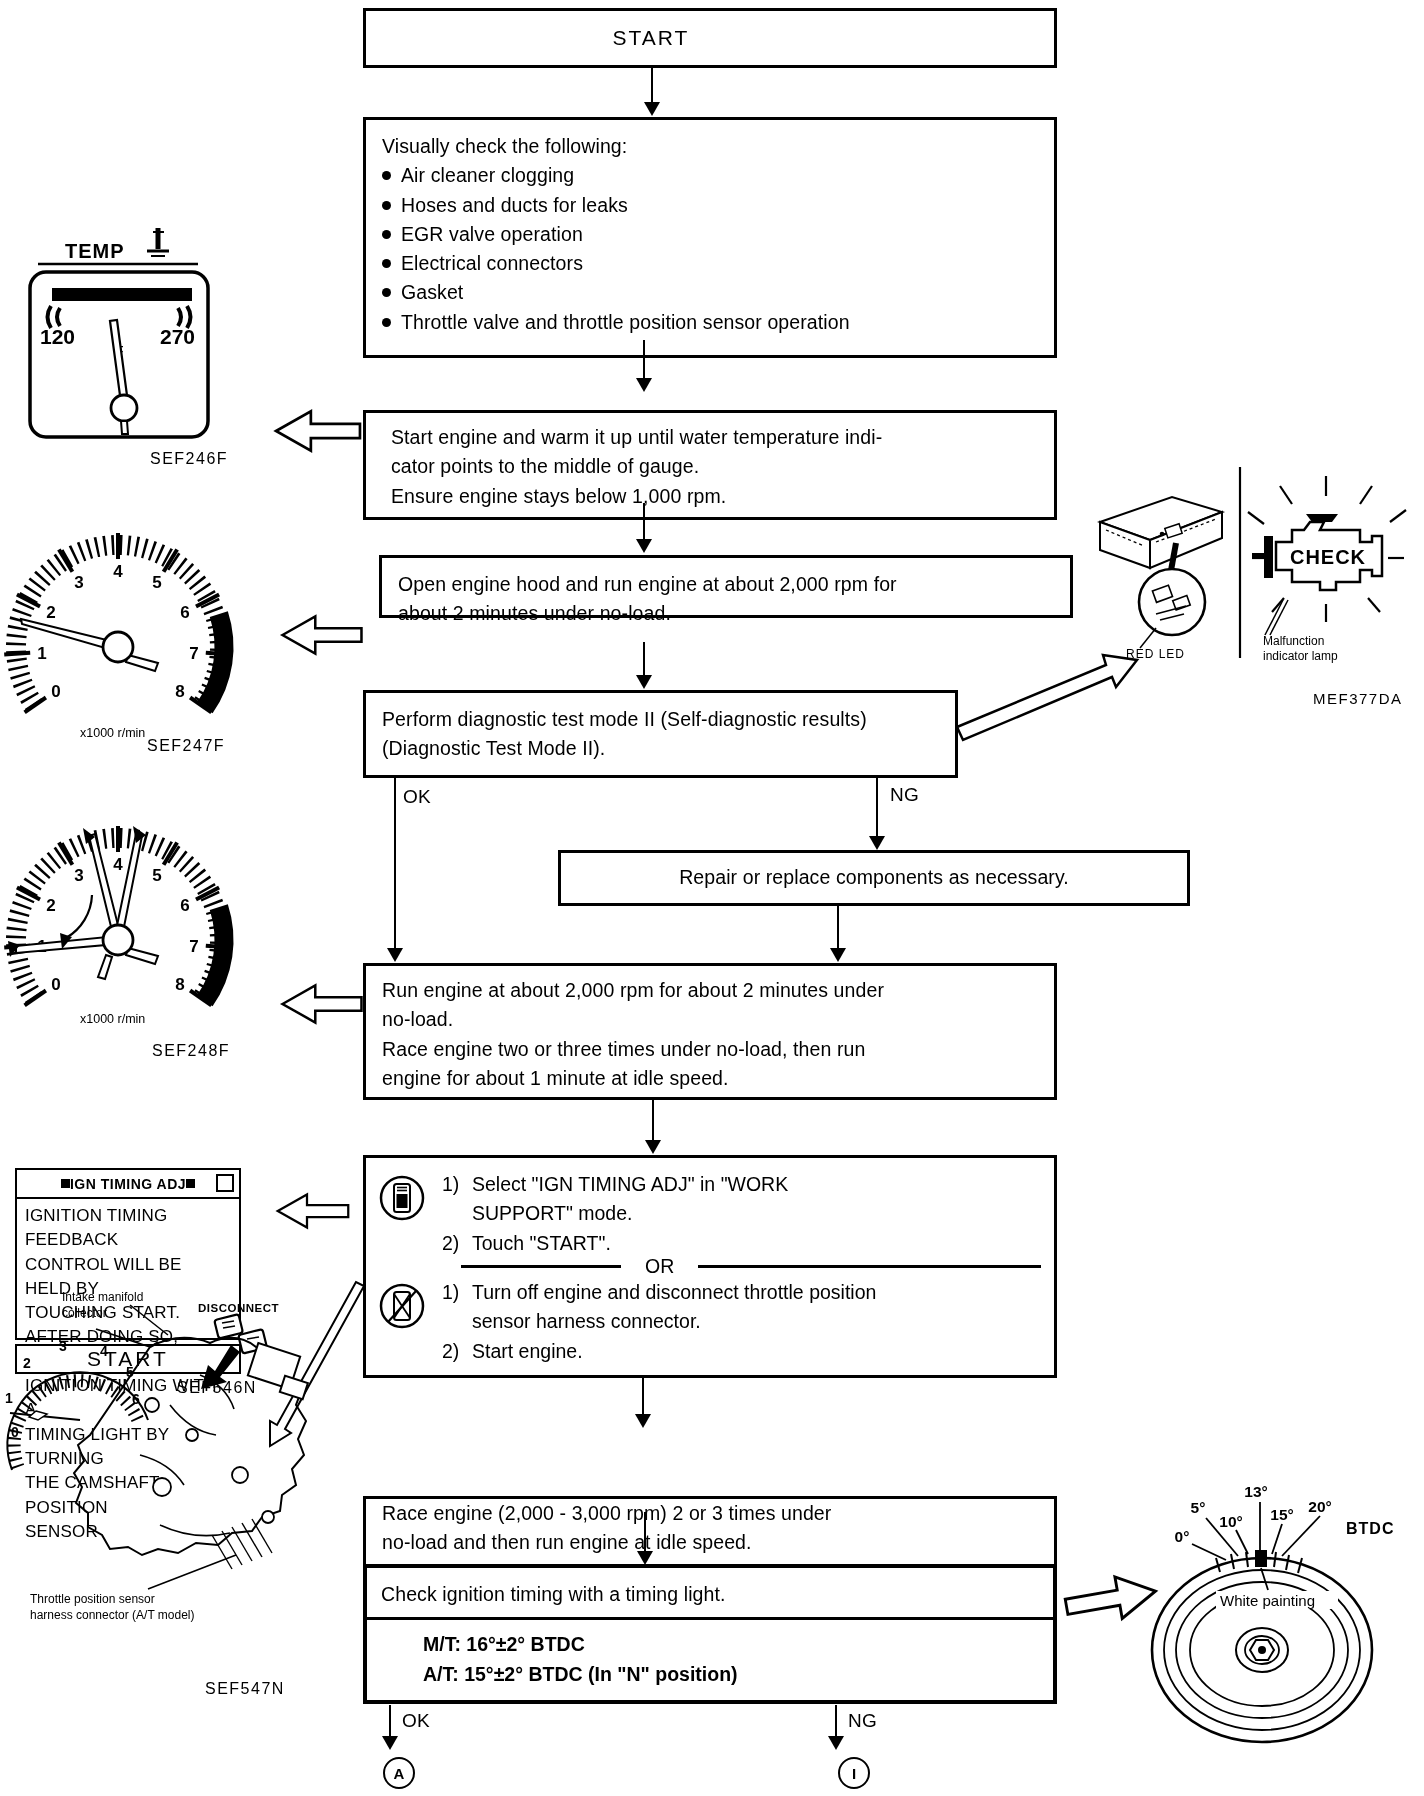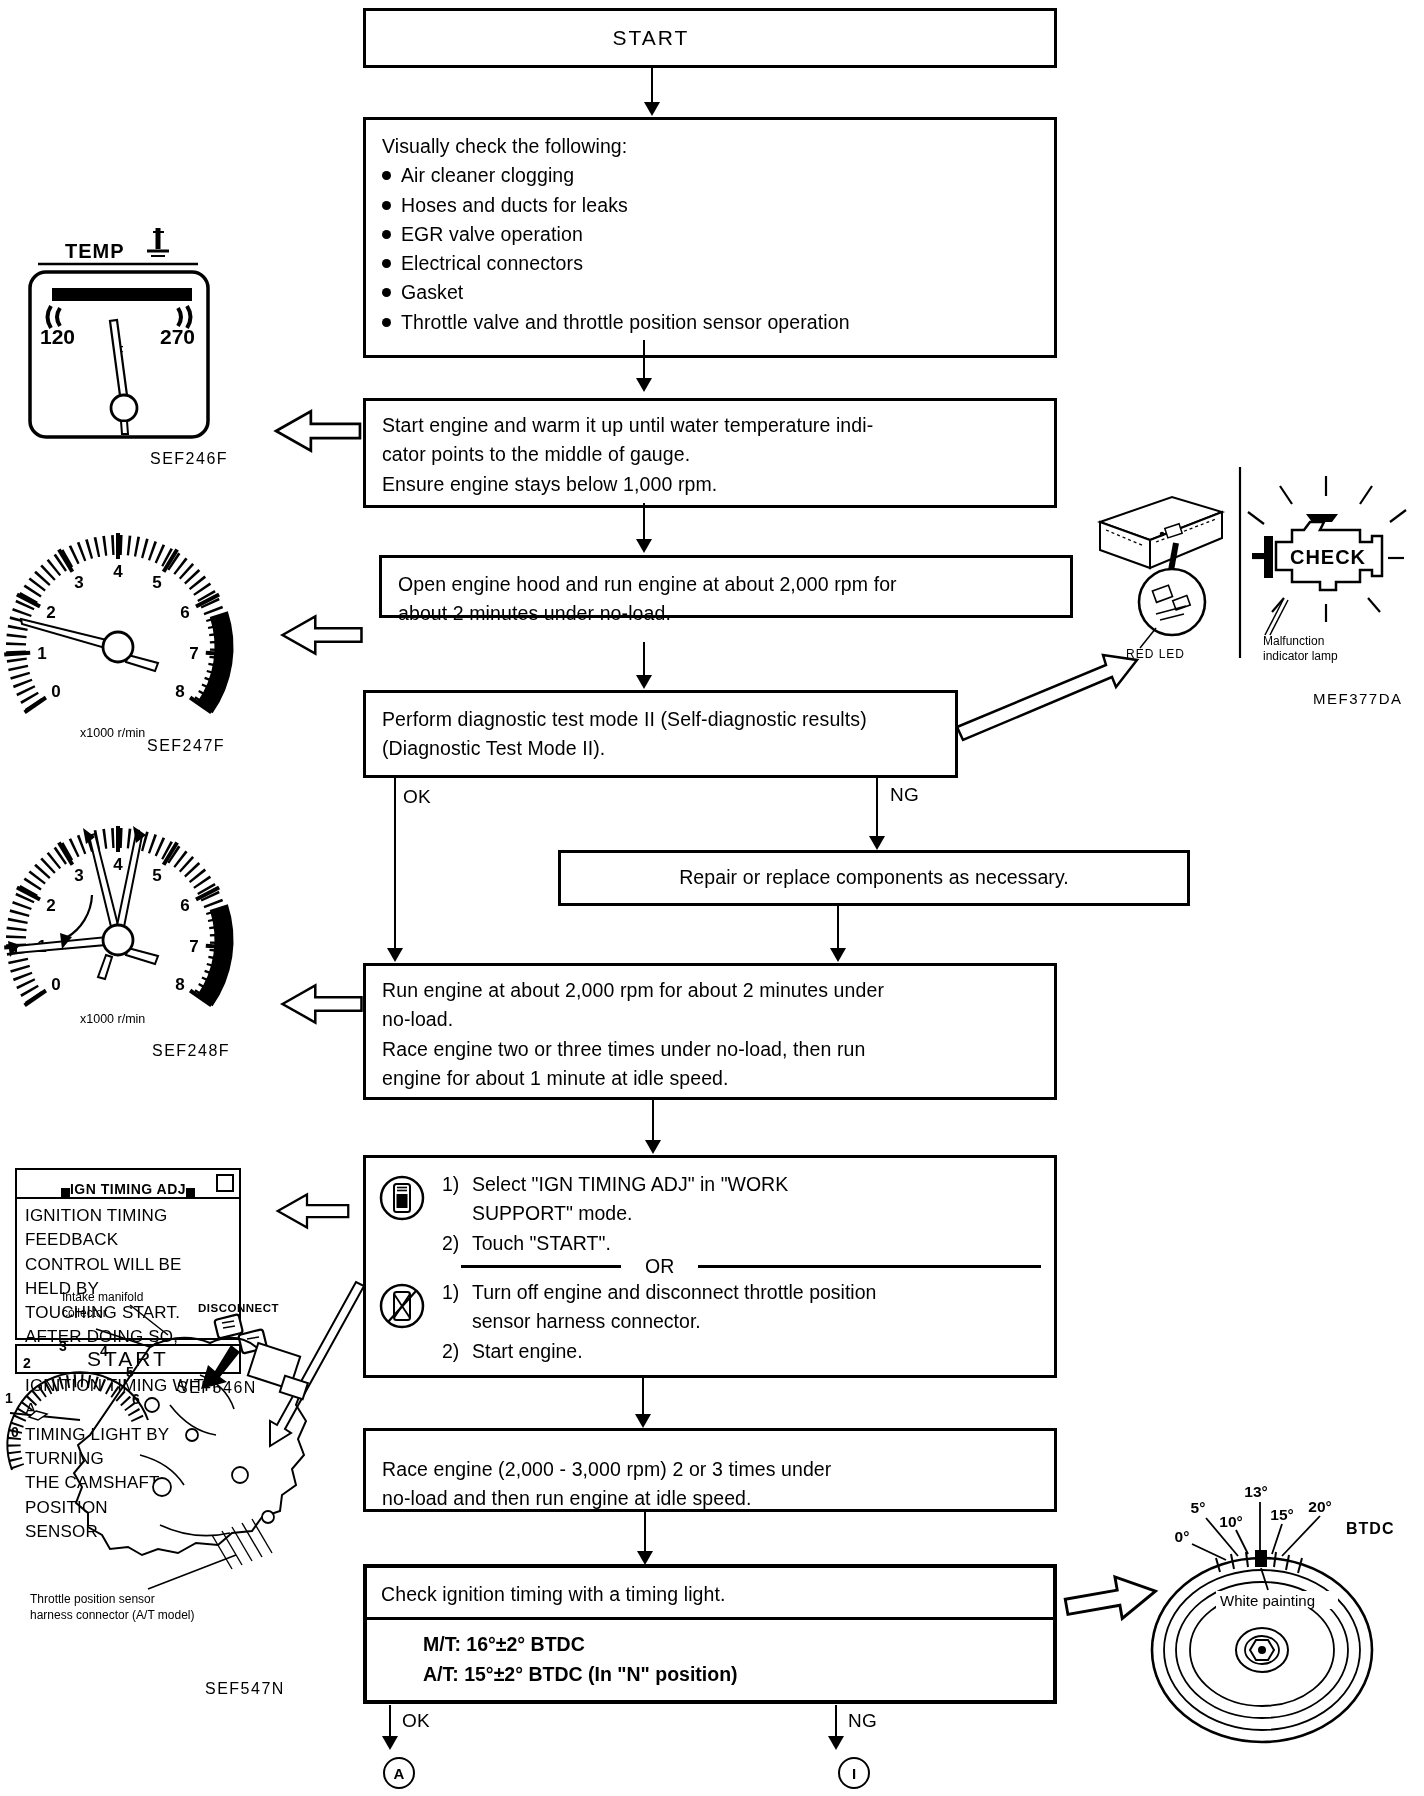--- a/index.html
+++ b/index.html
@@ -19,21 +19,21 @@
          display:flex;align-items:center;justify-content:center;font-size:15px;font-weight:bold;background:#fff}
   .bullet-row{display:flex;align-items:flex-start;gap:10px}
   .bullet{width:9px;height:9px;border-radius:50%;background:#000;margin-top:10px;flex:none}
   .steps{position:absolute;width:590px}
   .step{display:flex}
   .step-num{width:30px;flex:none;font-size:19.5px;line-height:1.5}
   .step-text{font-size:19.5px;line-height:1.5;white-space:pre-line}
   .ordivider{position:absolute;display:flex;align-items:center}
   .orline{height:3px;background:#000}
   .consult{position:absolute;border:2.5px solid #000;background:#fff;box-sizing:border-box}
-  .consult-title{height:27px;border-bottom:2.5px solid #000;display:flex;align-items:flex-end;
+  .consult-title{height:27px;border-bottom:2.5px solid #000;display:flex;align-items:center;
         justify-content:center;position:relative;font-size:14px;font-weight:bold;letter-spacing:.5px}
   .sq{width:9px;height:9px;background:#000}
   .opensq{position:absolute;right:5px;top:4px;width:14px;height:14px;border:2px solid #000;background:#fff}
   .consult-body{padding:5px 8px;font-size:17px;line-height:1.43;white-space:pre-line;letter-spacing:.2px}
   .startbar{position:absolute;border:2.5px solid #000;background:#fff;display:flex;align-items:center;
         justify-content:center;font-size:21px;letter-spacing:3px;box-sizing:border-box}
   svg{position:absolute;overflow:visible}
   svg text{font-family:"Liberation Sans",sans-serif;fill:#000}
   .spec{font-weight:bold;font-size:19.5px;line-height:1.55;white-space:pre-line}
 </style>
@@ -67,21 +67,21 @@
     <div class="bullet-row">
         <span class="bullet"></span>
         <span class="txt">Gasket</span>
       </div>
     <div class="bullet-row">
         <span class="bullet"></span>
         <span class="txt">Throttle valve and throttle position sensor operation</span>
       </div>
   </div>
 
-  <div class="box" style="left:363px;top:398px;width:694px;height:110px;padding:10px 16px">
+  <div class="box" style="left:363px;top:410px;width:694px;height:110px;padding:10px 25px">
     <div class="txt">Start engine and warm it up until water temperature indi-
 cator points to the middle of gauge.
 Ensure engine stays below 1,000 rpm.</div>
   </div>
 
   <div class="box" style="left:379px;top:555px;width:694px;height:63px;padding:12px 16px">
     <div class="txt">Open engine hood and run engine at about 2,000 rpm for
 about 2 minutes under no-load.</div>
   </div>
 
@@ -140,21 +140,21 @@
         <span class="step-text">Turn off engine and disconnect throttle position
 sensor harness connector.</span>
       </div>
       <div class="step">
         <span class="step-num">2)</span>
         <span class="step-text">Start engine.</span>
       </div>
     </div>
   </div>
 
-  <div class="box" style="left:363px;top:1428px;width:694px;height:84px;padding:24px 16px">
+  <div class="box" style="left:363px;top:1496px;width:694px;height:84px;padding:0 16px">
     <div class="txt">Race engine (2,000 - 3,000 rpm) 2 or 3 times under
 no-load and then run engine at idle speed.</div>
   </div>
 
   <div class="box box-thick" style="left:363px;top:1564px;width:694px;height:140px">
     <div style="height:52px;border-bottom:3px solid #000;padding:12px 14px;box-sizing:border-box">
       <span class="txt">Check ignition timing with a timing light.</span>
     </div>
     <div style="padding:9px 0 0 56px">
       <div class="spec">M/T: 16°±2° BTDC</div>

